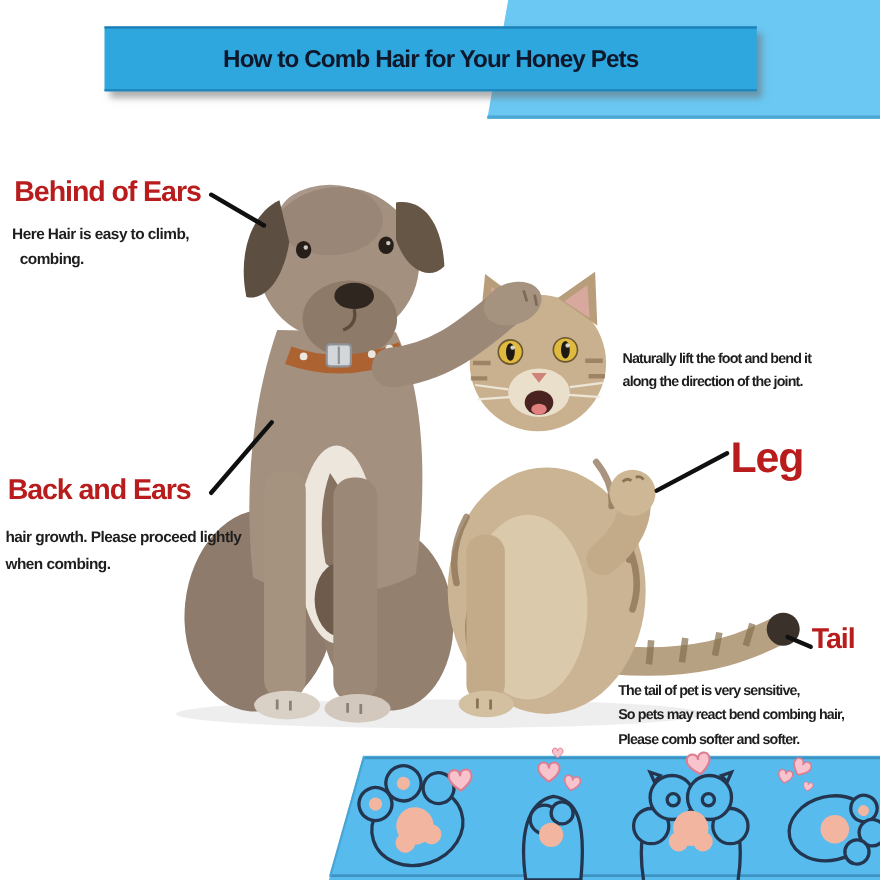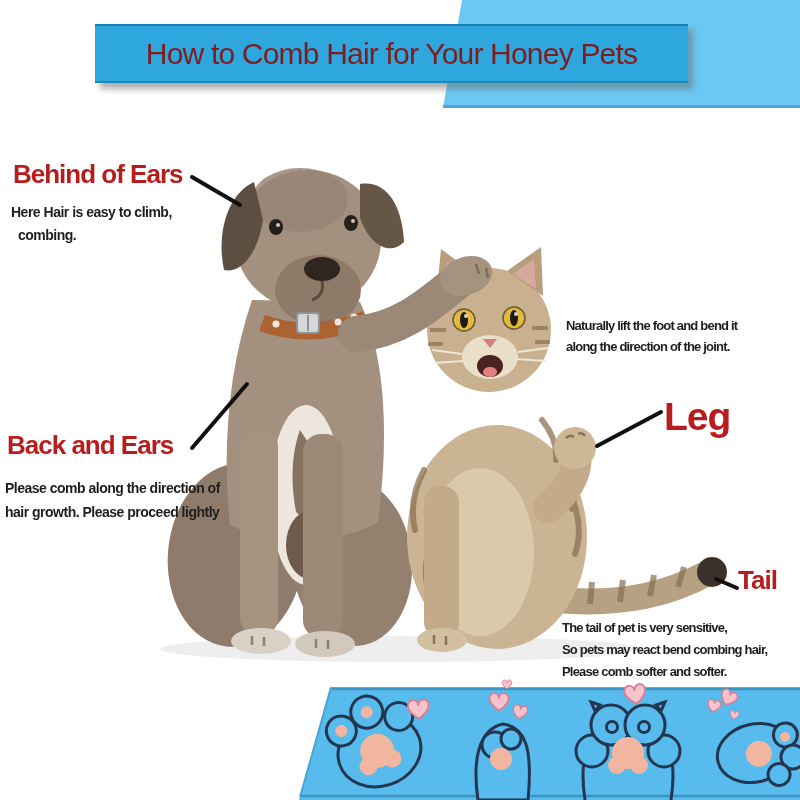--- a/index.html
+++ b/index.html
@@ -12,21 +12,21 @@
   
   .title-banner{
     position:absolute;left:95px;top:24px;width:593px;height:55px;
     background:#2ea6de;
     border-top:2px solid #1b7fb5;
     border-bottom:2px solid #1e86ba;
     box-shadow:5px 6px 6px rgba(110,110,110,.55);
     display:flex;align-items:center;justify-content:center;
   }
   .title-banner span{
-    font-size:30px;font-weight:normal;color:#7f1d1d;letter-spacing:-0.8px;white-space:nowrap;
+    font-size:22px;font-weight:bold;color:#0f172a;letter-spacing:-0.8px;white-space:nowrap;
   }
 
   
   .callout-label{
     position:absolute;font-weight:bold;color:#b91c1c;letter-spacing:-1px;white-space:nowrap;
   }
   .callout-text{position:absolute;font-weight:bold;color:#1e1e1e;}
   .callout-text div{white-space:nowrap;}
 
   .behind-label{left:13px;top:159px;font-size:26px;}
@@ -153,22 +153,22 @@
     <div class="callout-label behind-label">Behind of Ears</div>
     <div class="callout-text behind-text">
       <div>Here Hair is easy to climb,</div>
       <div class="indent">combing.</div>
     </div>
   </div>
 
   <div>
     <div class="callout-label back-label">Back and Ears</div>
     <div class="callout-text back-text">
-      <div>Please comb along the direction of</div>
       <div>hair growth. Please proceed lightly</div>
+      <div>when combing.</div>
     </div>
   </div>
 
   <div>
     <div class="callout-text leg-text">
       <div>Naturally lift the foot and bend it</div>
       <div>along the direction of the joint.</div>
     </div>
     <div class="callout-label leg-label">Leg</div>
   </div>

